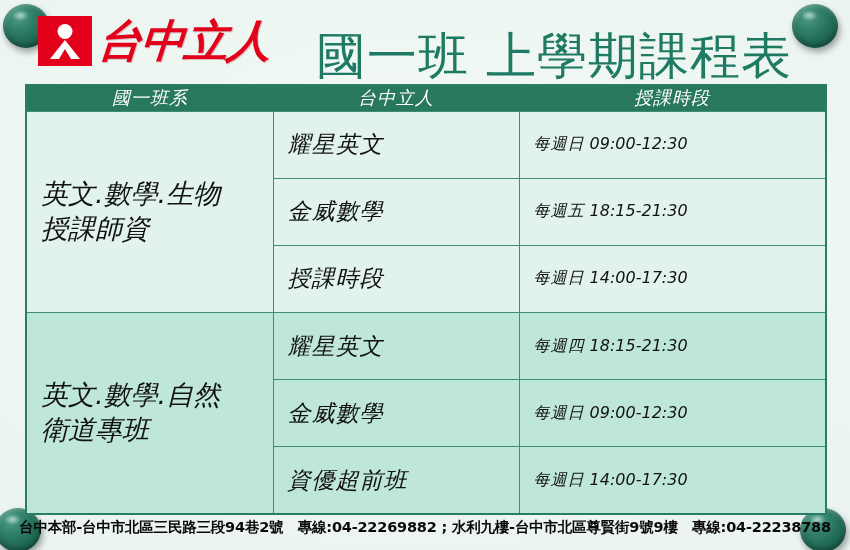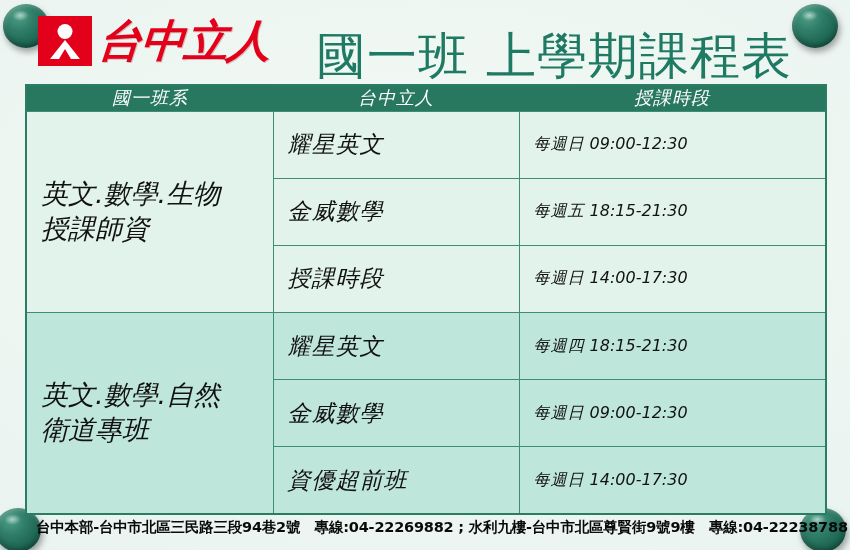--- a/index.html
+++ b/index.html
@@ -196,29 +196,28 @@
     letter-spacing: 0px;
   }
   td.time-cell .wd { letter-spacing: 1px; }
   .row-tall { height: 67px; }
 
   
   #footer {
     position: absolute;
     left: 0;
     top: 518px;
-    width: 765px;
+    width: 850px;
     text-align: center;
     font-family: "DejaVu Sans", "Liberation Sans", sans-serif;
     font-size: 14.5px;
     font-weight: 700;
     color: #0a0a0a;
     letter-spacing: -0.2px;
     white-space: nowrap;
-    padding-left: 36px;
   }
 </style>
 </head>
 <body>
 
 <div id="page">
 
   <div class="stud stud-tl"></div>
   <div class="stud stud-tr"></div>
   <div class="stud stud-bl"></div>

